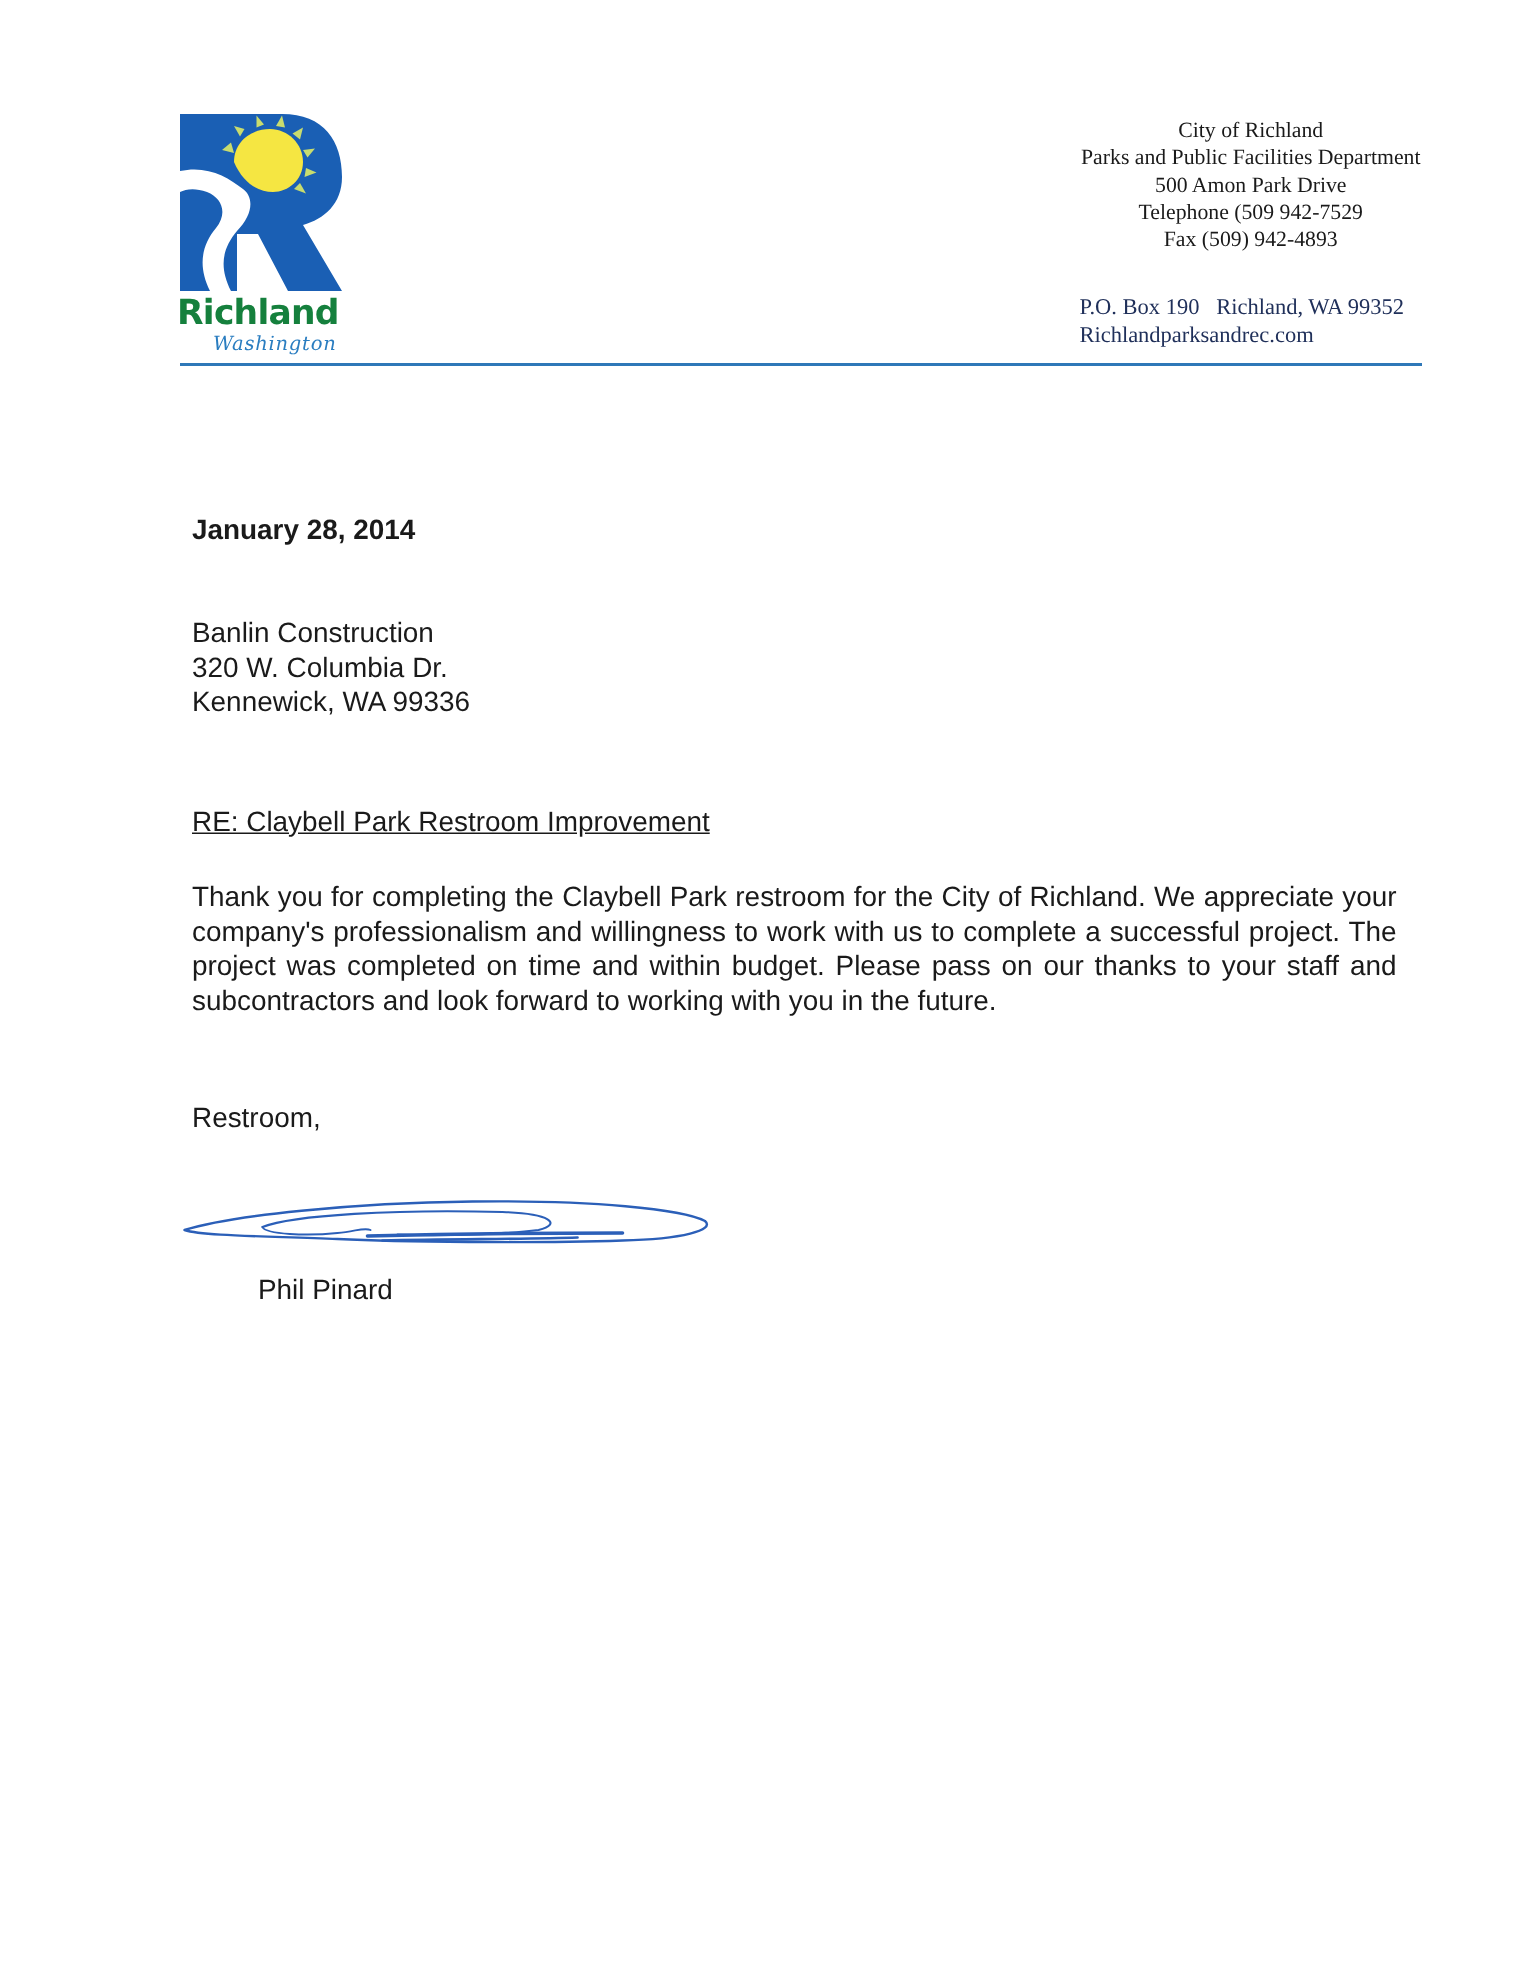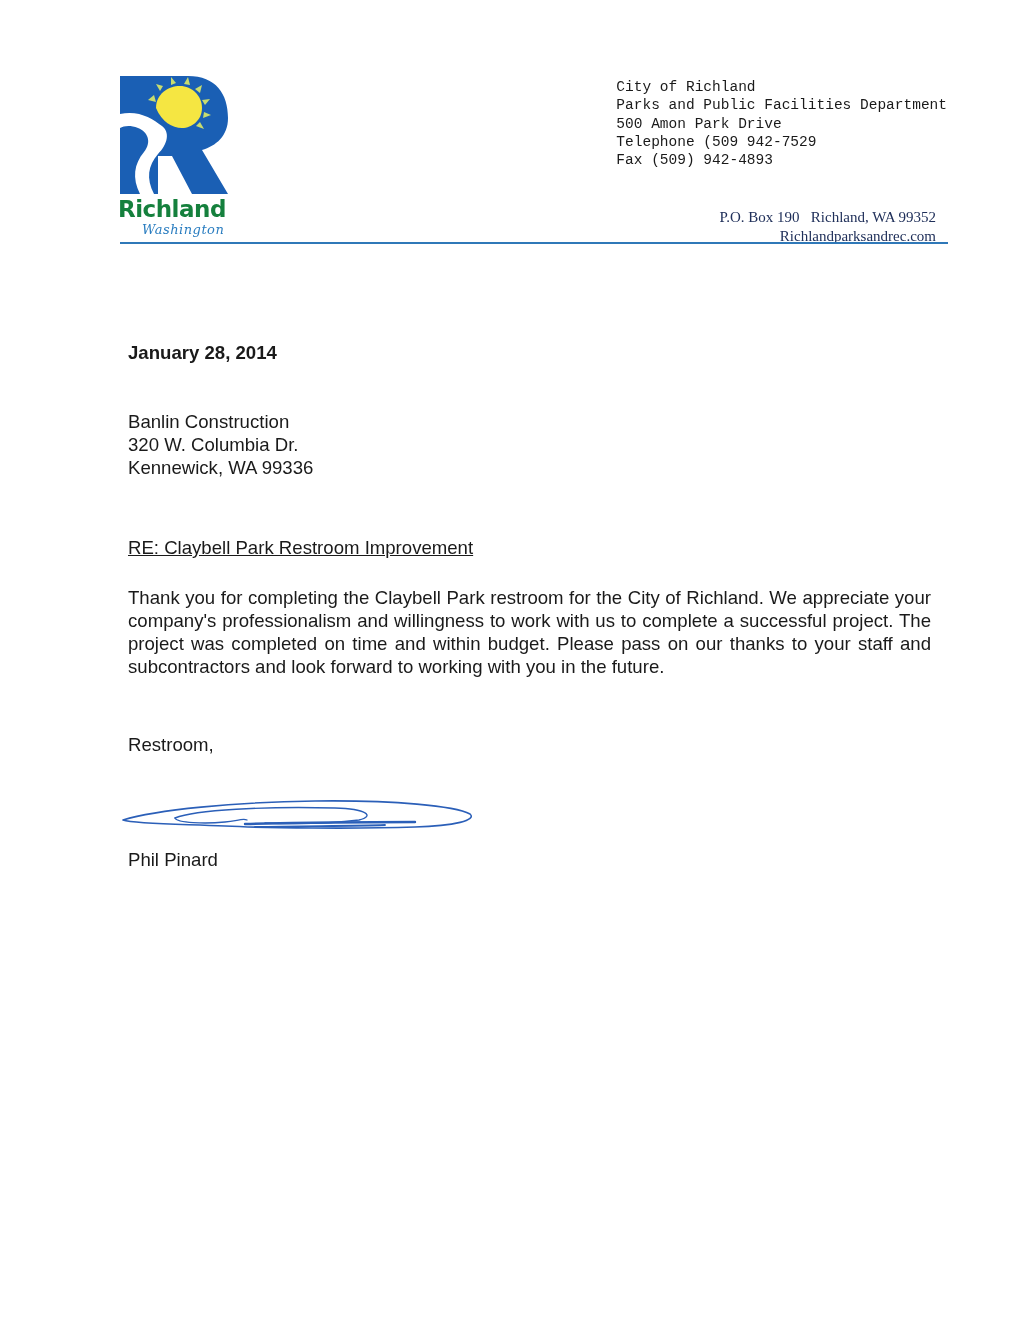--- a/index.html
+++ b/index.html
@@ -15,45 +15,45 @@
       font-size: 23px; letter-spacing: -0.5px; color: #15803d; line-height: 1;
     }
     .logo-script {
       position: absolute; left: 24px; top: 149px;
       font-family: "DejaVu Serif", serif; font-style: italic;
       font-size: 13px; color: #2a7dc0; line-height: 1; letter-spacing: 0.5px;
     }
 
     
     .addr {
-      position: absolute; right: 73px; top: 78px; text-align: left;
-      font-family: Liberation Mono, monospace; font-size: 14.5px; line-height: 18.3px; color: #1a1a1a;
+      position: absolute; right: 73px; top: 78px; text-align: center;
+      font-family: Liberation Serif, serif; font-size: 14.5px; line-height: 18.3px; color: #1a1a1a;
     }
     .addr2 {
-      position: absolute; right: 84px; top: 208px; text-align: right;
+      position: absolute; right: 84px; top: 196px; text-align: left;
       font-family: "Liberation Serif", serif; font-size: 15px; line-height: 19px; color: #20305a;
     }
 
     
     .rule {
       position: absolute; left: 120px; top: 242px; width: 828px; height: 2px;
       background: #2f78b8;
     }
 
     
     .letter {
       position: absolute; left: 128px; font-family: "Liberation Sans", sans-serif;
       font-size: 18.6px; color: #1a1a1a; line-height: 23px;
     }
     .date { top: 341px; font-weight: bold; }
     .recipient { top: 410px; }
     .re { top: 536px; text-decoration: underline; }
     .para { top: 586px; width: 803px; text-align: justify; }
     .closing { top: 733px; }
-    .signer { top: 848px; }
+    .signer { top: 848px; margin-left: 44px; }
 
     .signature { position: absolute; left: 115px; top: 792px; width: 370px; height: 44px; }
   </style>
 </head>
 <body>
 
 <div class="page">
 
   <div class="logo">
     <svg width="112" height="122" viewBox="0 0 112 122">

